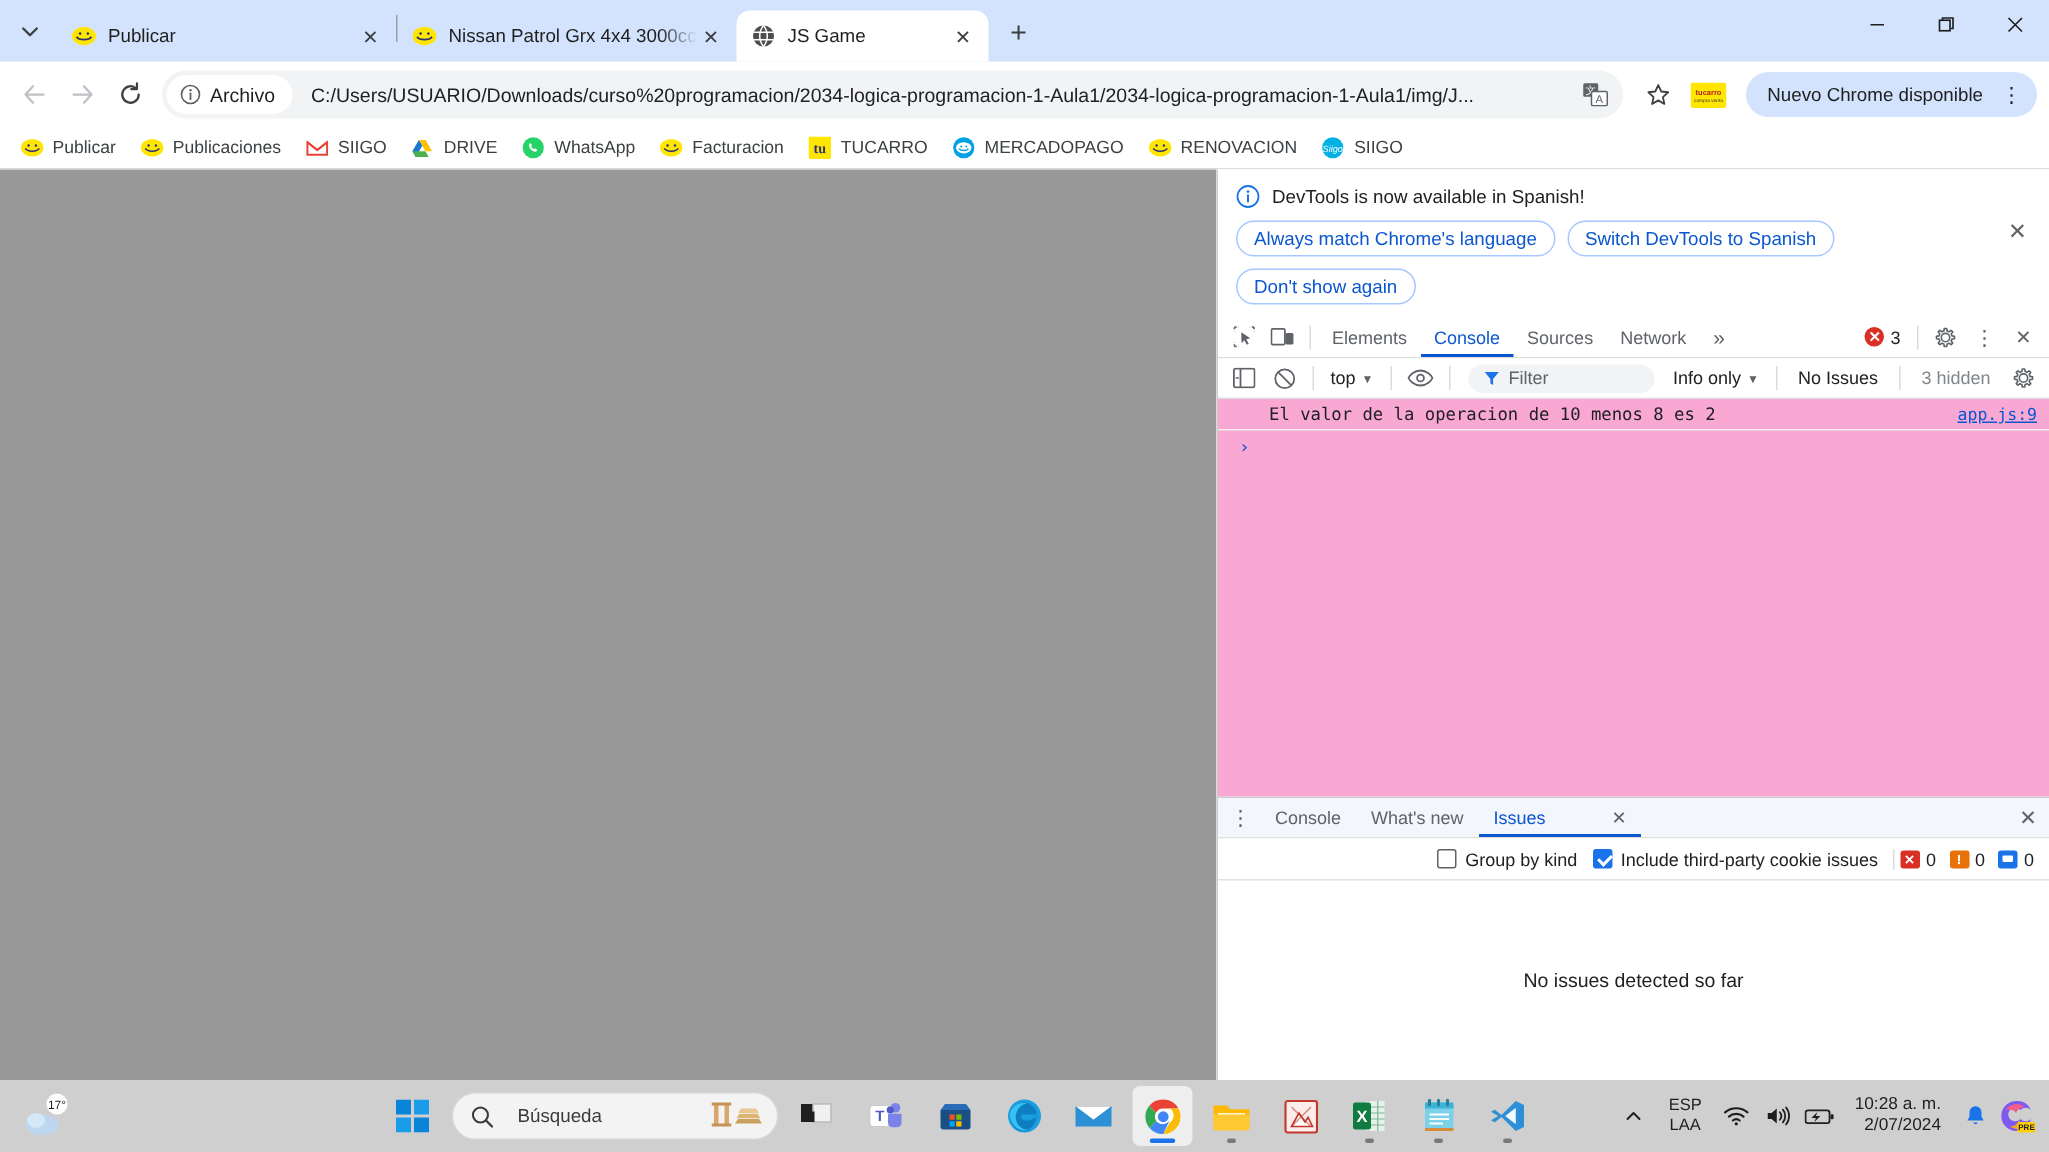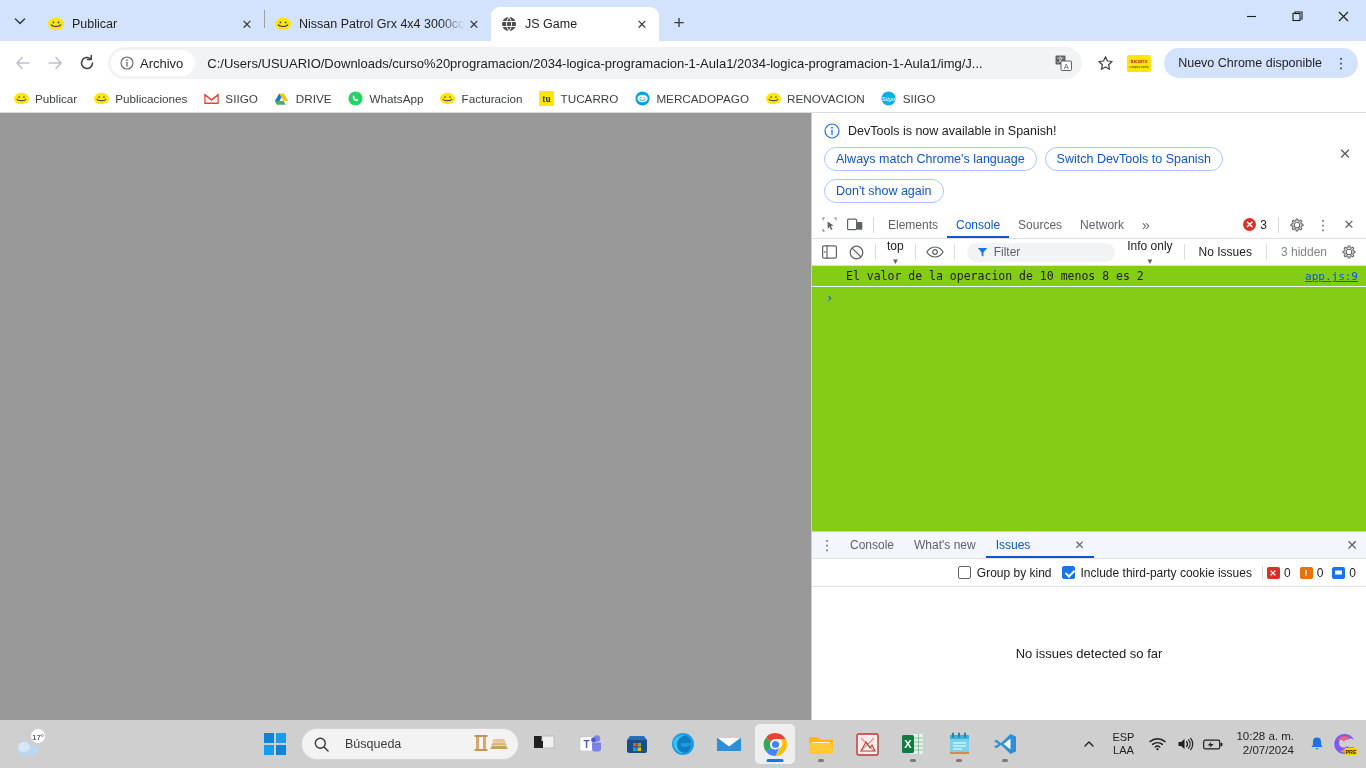--- a/index.html
+++ b/index.html
@@ -134,33 +134,33 @@
     width: 13px; height: 13px; border-radius: 50%; background: #d93025; color: #fff;
     font-size: 10px; display: flex; align-items: center; justify-content: center; font-weight: bold;
   }
 
   .dt-console-toolbar {
     display: flex; align-items: center; height: 27px; border-bottom: 1px solid #e0e0e0;
     padding: 0 4px; gap: 1px; background: #fff;
   }
   .dt-select {
     display: flex; align-items: center; gap: 4px; padding: 2px 5px; font-size: 12px;
-    color: #202124; cursor: pointer; border-radius: 3px; white-space: nowrap; flex-direction: column;
+    color: #202124; cursor: pointer; border-radius: 3px; white-space: nowrap;
   }
   .caret { font-size: 8px; color: #5f6368; }
   .dt-filter {
     flex: 1 1 auto; height: 19px; background: #f1f3f4; border-radius: 10px;
     display: flex; align-items: center; gap: 6px; padding: 0 10px; margin: 0 6px;
     min-width: 60px;
   }
   .dt-filter .ph { font-size: 12px; color: #5f6368; }
   .dt-status { font-size: 12px; color: #202124; padding: 0 8px; cursor: pointer; white-space: nowrap;}
   .dt-status.muted { color: #80868b; }
 
-  .dt-console-body { flex: 1 1 auto; overflow: hidden; position: relative; background: #84cc16; }
+  .dt-console-body { flex: 1 1 auto; overflow: hidden; position: relative; background: #f9a8d4; }
   .console-line {
     display: flex; align-items: baseline; padding: 3px 8px 3px 34px;
     font-family: "DejaVu Sans Mono", monospace; font-size: 11.5px; color: #202124;
     border-bottom: 1px solid #f0f0f0; position: relative;
   }
   .console-line .msg { flex: 1 1 auto; white-space: pre; }
   .console-line .src {
     font-family: "DejaVu Sans Mono", monospace; font-size: 11px; color: #0b57d0;
     text-decoration: underline; cursor: pointer; flex: 0 0 auto;
   }

